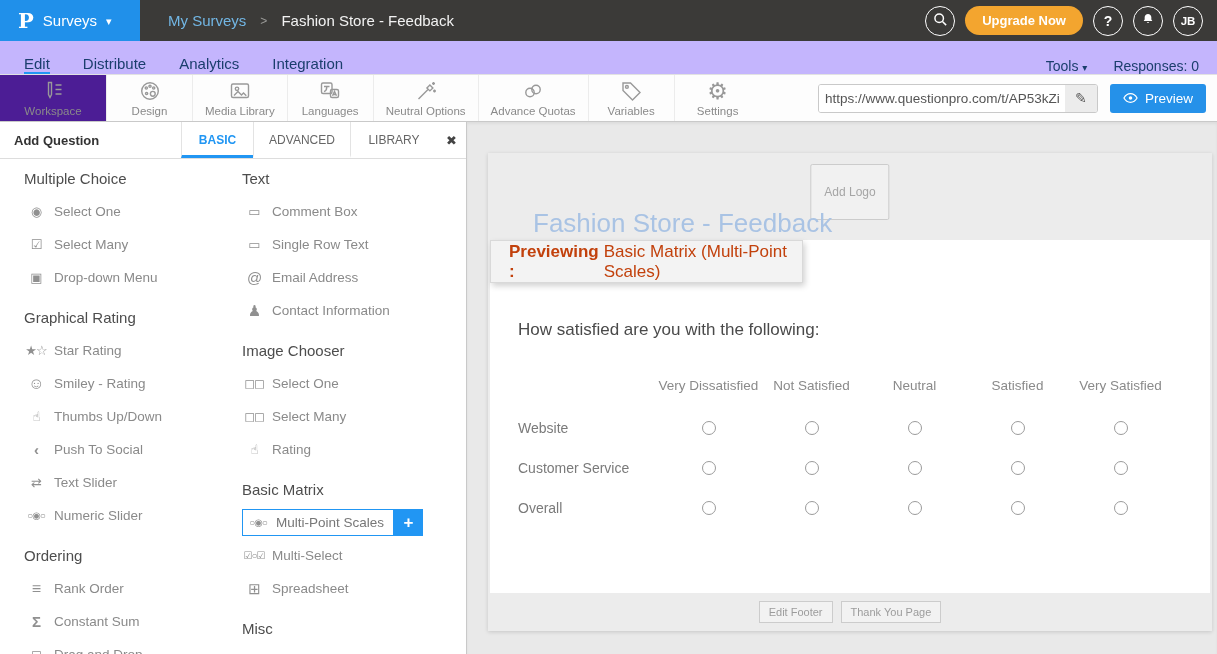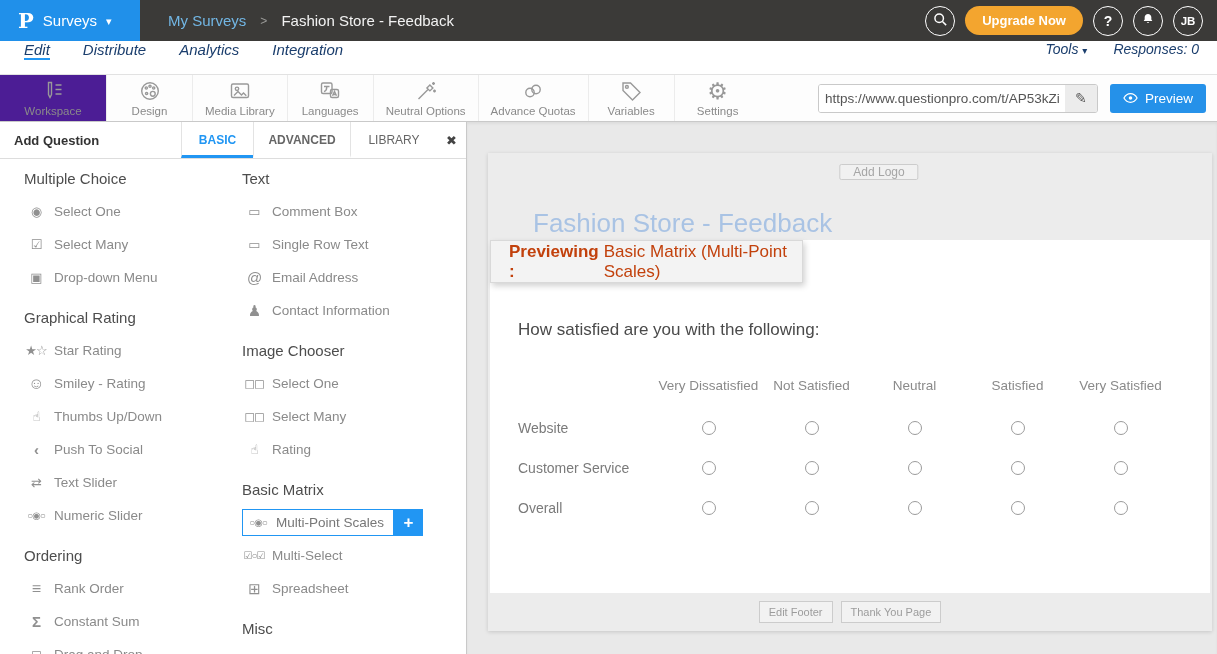--- a/index.html
+++ b/index.html
@@ -18,21 +18,21 @@
   .crumb-sep { color:#9a9a98; font-size:12px; }
   .crumb-cur { color:#f2f2f2; font-size:15px; }
   .top-actions { margin-left:auto; display:flex; align-items:center; gap:10px; padding-right:14px; }
   .circle-btn { width:30px; height:30px; border:1.6px solid #fff; border-radius:50%;
     display:flex; align-items:center; justify-content:center; color:#fff; cursor:pointer; flex:none;
     font-size:14px; font-weight:bold; }
   .upgrade { height:29px; padding:4px 17px; background:#f3a52f; border:none; border-radius:15px;
     color:#fff; font-size:13px; font-weight:bold; cursor:pointer; font-family:inherit; }
 
   
-  .navrow { height:34px; background:#ffffff; border-bottom:1px solid #e2e2e2; display:flex; align-items:flex-start;font-style:italic; }
+  .navrow { height:34px; background:#c4b5fd; border-bottom:1px solid #e2e2e2; display:flex; align-items:flex-end; }
   .navlinks { display:flex; padding-left:24px; }
   .navlink { display:flex; align-items:center; margin-right:33px; color:#1b3e6d; font-size:15px;
     font-weight:500; cursor:pointer; border-bottom:2px solid transparent; }
   .navlink.active { border-bottom-color:#2196f3; }
   .nav-right { margin-left:auto; display:flex; align-items:center; gap:26px; padding-right:18px; }
   .nav-right .it { color:#1b3e6d; font-size:14px; font-weight:500; cursor:pointer; }
   .nav-right .caret { font-size:10px; }
 
   
   .toolbar { height:47px; background:#fdfdfd; border-bottom:1px solid #c9c9c9; display:flex; align-items:stretch; }
@@ -55,21 +55,21 @@
   .content { display:flex; height:532px; }
 
   
   .panel { width:467px; flex:none; background:#fff; border-right:1px solid #c9c9c9;
     display:flex; flex-direction:column; }
   .panel-head { height:37px; border-bottom:1px solid #ddd; display:flex; align-items:stretch; flex:none; }
   .panel-title { width:181px; display:flex; align-items:center; padding-left:14px;
     font-size:13px; font-weight:bold; color:#333; }
   .ptab { display:flex; align-items:center; justify-content:center; font-size:12px; color:#666;
     border-left:1px solid #e3e3e3; cursor:pointer; border-bottom:3px solid transparent; padding-top:3px; }
-  .ptab.t0 { width:72px; } .ptab.t1 { width:97px;font-weight:bold; } .ptab.t2 { width:87px; }
+  .ptab.t0 { width:72px; } .ptab.t1 { width:97px; } .ptab.t2 { width:87px; }
   .ptab.active { color:#2196f3; font-weight:bold; border-bottom-color:#2196f3; }
   .panel-close { flex:1; display:flex; align-items:center; justify-content:center; color:#444;
     font-size:13px; cursor:pointer; }
   .panel-body { flex:1; display:flex; overflow:hidden; padding-top:12px; }
   .qcol1 { width:235px; padding-left:24px; flex:none; }
   .qcol2 { width:232px; padding-left:7px; flex:none; }
   .qhead { font-size:15px; color:#4d4d4d; height:16px; line-height:16px; margin:16px 0 8px; }
   .qsec:first-child .qhead { margin-top:0; }
   .qitem { height:33px; display:flex; align-items:center; cursor:pointer; }
   .qicon { width:24px; flex:none; text-align:center; font-size:13px; color:#909090; letter-spacing:-1px; }
@@ -79,23 +79,23 @@
     background:#fff; padding:0 9px 0 3px; }
   .sel-box .qlabel { color:#777; }
   .add-btn { width:29px; height:27px; background:#2196f3; border:none; color:#fff; font-size:17px;
     font-weight:bold; cursor:pointer; line-height:1; font-family:inherit; }
 
   
   .main { flex:1; position:relative; background:#e9e9e9; box-shadow:inset 0 2px 3px rgba(0,0,0,0.05); }
   .card { position:absolute; left:21px; top:31px; width:724px; height:478px; background:#ececec;
     box-shadow:0 1px 4px rgba(0,0,0,0.15); }
   .card-head { position:relative; height:87px; }
-  .addlogo { position:absolute; left:50%; transform:translateX(-50%); top:11px; padding:0 13px;
+  .addlogo { position:absolute; left:50%; transform:translateX(-50%); top:11px; padding:20px 13px;
     background:#f1f1f1; border:1px solid #ccc; border-radius:2px; color:#a5a5a5; font-size:12px;
-    cursor:pointer; font-family:inherit;margin-left:29px; }
+    cursor:pointer; font-family:inherit; }
   .survey-title { position:absolute; left:45px; top:55px; font-size:26px; font-weight:300; color:#a9c3e4; }
   .qpanel { position:absolute; left:2px; top:87px; width:720px; height:353px; background:#fff; }
   .preview-banner { position:absolute; left:0; top:0; width:313px; height:43px; background:#f3f3f3;
     border:1px solid #d9d9d9; box-shadow:2px 3px 6px rgba(0,0,0,0.18); display:flex; align-items:center;
     padding-left:18px; font-size:17px; color:#c2410c; }
   .preview-banner b { margin-right:5px; }
   .question-text { position:absolute; left:28px; top:80px; font-size:17px; color:#4a4a4a; }
   .matrix { position:absolute; left:28px; top:128px; display:grid;
     grid-template-columns:139px repeat(5,103px); grid-auto-rows:40px; }
   .matrix .hrow { height:35px; display:flex; align-items:center; justify-content:center;

